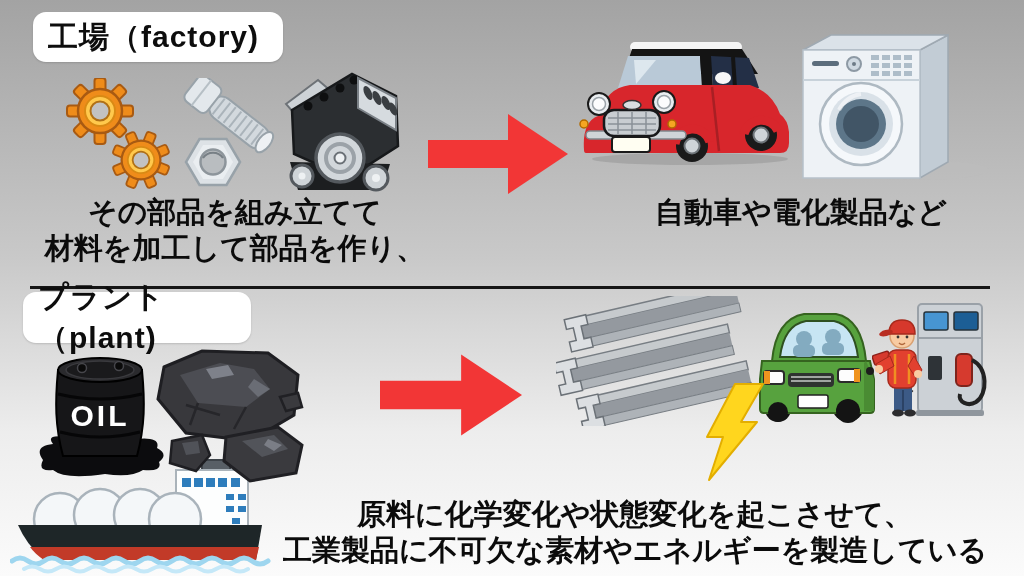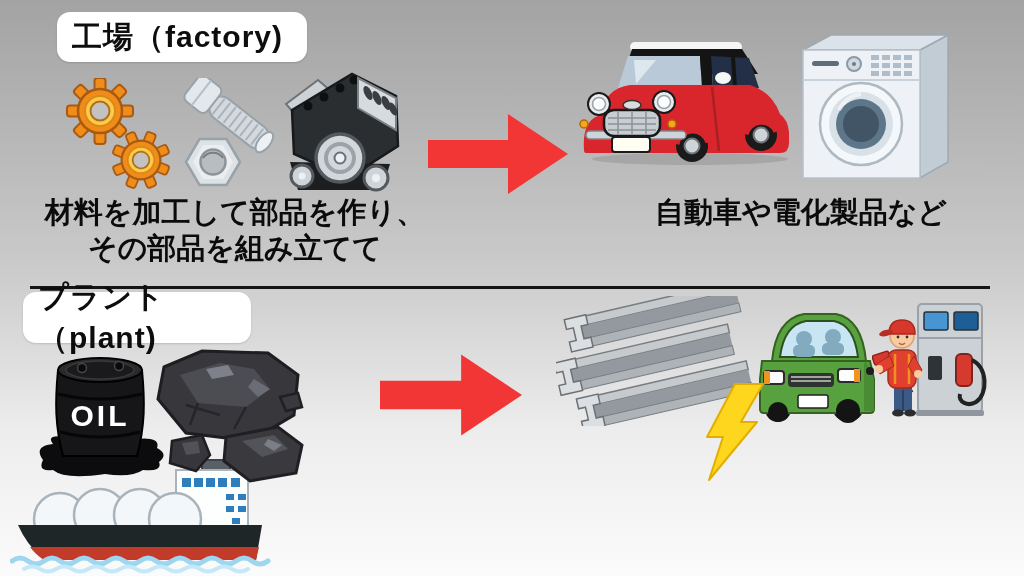--- a/index.html
+++ b/index.html
@@ -20,21 +20,21 @@
     text-align:center;white-space:nowrap;
   }
   .divider{background:#151515;height:3px;}
   svg{display:block;}
 </style>
 </head>
 <body>
 
 <div class="stage">
 
-  <div class="label-box abs" style="left:33px;top:12px;width:250px;height:50px;margin-left:24px;">
+  <div class="label-box abs" style="left:33px;top:12px;width:250px;height:50px;">
     <span>工場（factory)</span>
   </div>
 
   <svg class="abs" style="left:64px;top:78px;" width="110" height="115" viewBox="0 0 110 115">
     <defs>
       <g id="gear">
         <g fill="#ef8c1a" stroke="#a85a12" stroke-width="2">
           <rect x="-5.5" y="-33" width="11" height="14" rx="3"></rect>
           <rect x="-5.5" y="-33" width="11" height="14" rx="3" transform="rotate(45)"></rect>
           <rect x="-5.5" y="-33" width="11" height="14" rx="3" transform="rotate(90)"></rect>
@@ -182,22 +182,22 @@
     <g>
       <circle cx="66" cy="102" r="41" fill="#f5f8fb" stroke="#aeb9c2" stroke-width="2.5"></circle>
       <circle cx="66" cy="102" r="32" fill="#d9e1e8"></circle>
       <circle cx="66" cy="102" r="25" fill="#5d7689"></circle>
       <circle cx="66" cy="102" r="18" fill="#415566"></circle>
       <path d="M44,88 A30,30 0 0 1 66,72" stroke="#ffffff" stroke-width="4" fill="none" opacity="0.55"></path>
     </g>
   </svg>
 
   <div class="caption abs" style="left:25px;top:194px;width:420px;">
+    <div>その部品を組み立てて</div>
     <div>材料を加工して部品を作り、</div>
-    <div>その部品を組み立てて</div>
   </div>
   <div class="caption abs" style="left:540px;top:194px;width:484px;margin-left:19px;">
     <div>自動車や電化製品など</div>
   </div>
 
   <div class="divider abs" style="left:30px;top:286px;width:960px;"></div>
 
   <div class="label-box abs" style="left:23px;top:292px;width:228px;height:51px;">
     <span>プラント（plant)</span>
   </div>
@@ -372,14 +372,18 @@
       <circle cx="46" cy="76" r="4" fill="#f8cba2"></circle>
       <circle cx="30" cy="38" r="12" fill="#f8cba2" stroke="#d9a071" stroke-width="1.5"></circle>
       <circle cx="26" cy="39" r="1.4" fill="#333333"></circle>
       <circle cx="35" cy="39" r="1.4" fill="#333333"></circle>
       <path d="M27,45 Q30,48 33,45" stroke="#b0663a" stroke-width="1.5" fill="none"></path>
       <path d="M17,36 Q17,22 30,22 Q43,22 43,36 Z" fill="#d6382c" stroke="#a72a1c" stroke-width="1.5"></path>
       <ellipse cx="14" cy="35" rx="7" ry="3" fill="#b92d22" transform="rotate(-14 14 35)"></ellipse>
     </g>
   </svg>
 
+  <div class="caption abs" style="left:250px;top:496px;width:770px;z-index:3;">
+    <div>原料に化学変化や状態変化を起こさせて、</div>
+    <div>工業製品に不可欠な素材やエネルギーを製造している</div>
+  </div>
 
 </div>
 
 </body></html>

